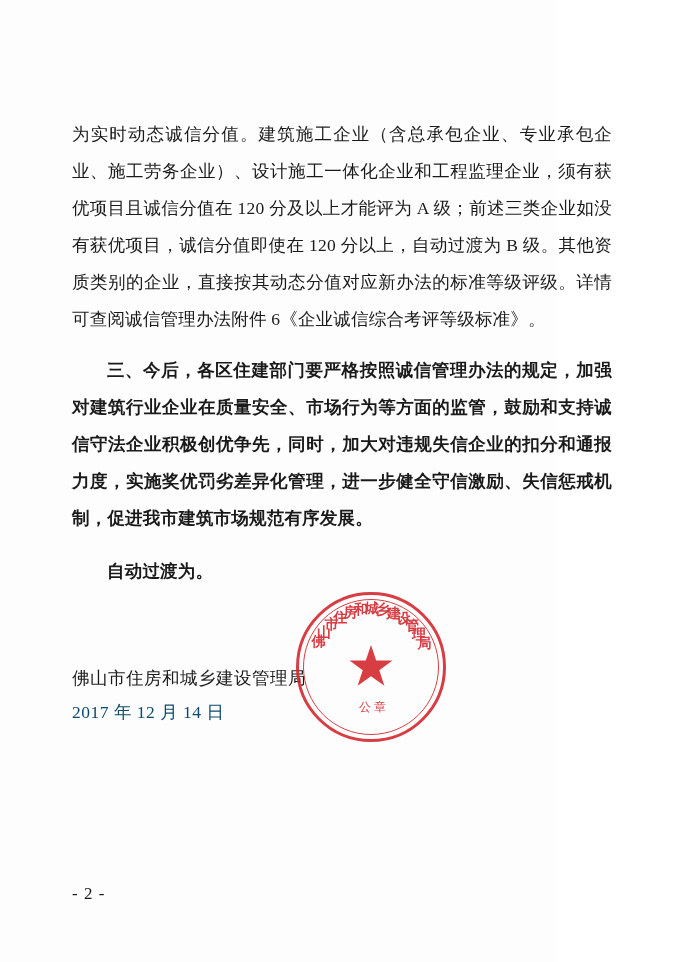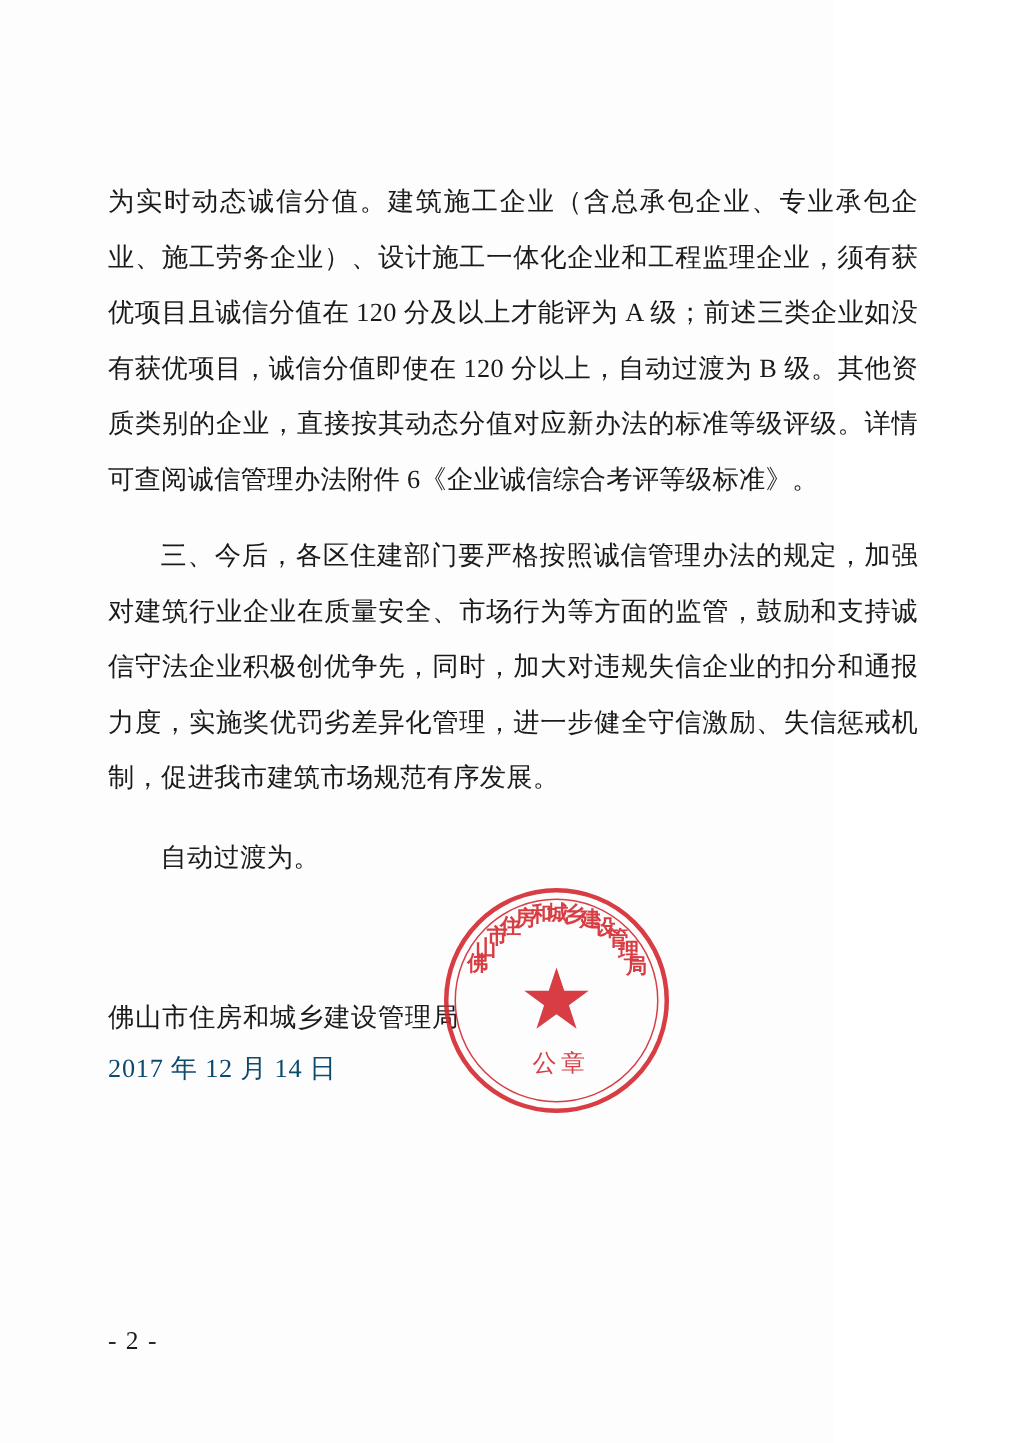--- a/index.html
+++ b/index.html
@@ -33,20 +33,21 @@
     line-height: 37px;
     color: #1a1a1a;
     text-align: justify;
     text-justify: inter-ideograph;
     letter-spacing: 0.2px;
     margin: 0 0 0 0;
     font-family: "Liberation Serif", "DejaVu Serif", serif;
   }
   .para.indent {
     text-indent: 2em;
+    font-weight: bold;
   }
   .gap-sm { height: 14px; }
   .gap-md { height: 16px; }
 
   
   .sign-block {
     position: absolute;
     left: 0;
     top: 545px;
     width: 540px;
@@ -119,21 +120,21 @@
     font-style: normal;
     white-space: nowrap;
   }
   .seal-bottom-text {
     position: absolute;
     left: 0;
     top: 104px;
     width: 150px;
     text-align: center;
     color: #d2232a;
-    font-size: 16px;
+    font-size: 12px;
     letter-spacing: 3px;
     font-family: "Liberation Serif", "DejaVu Serif", serif;
   }
 
   
   .page-number {
     position: absolute;
     left: 72px;
     top: 884px;
     font-size: 17px;

